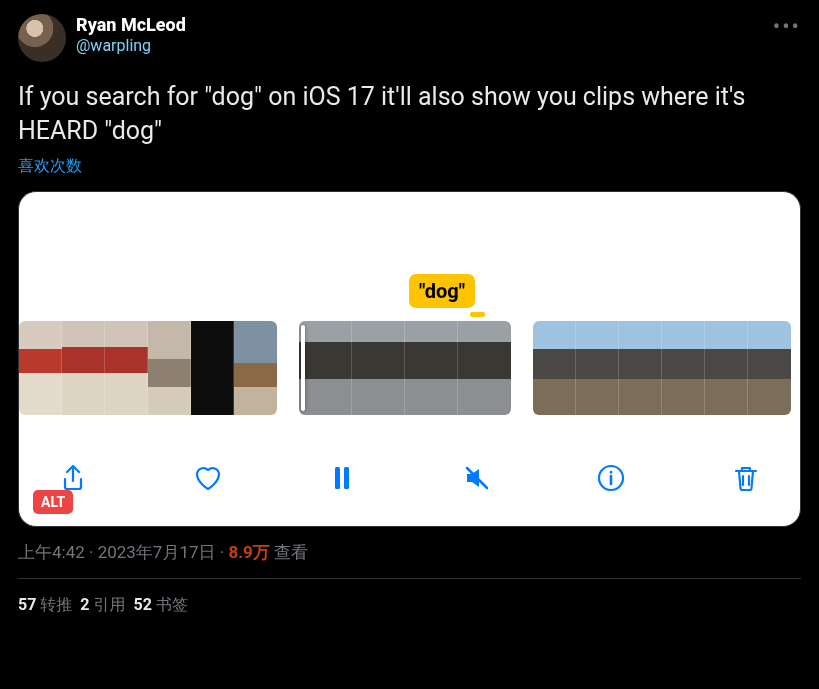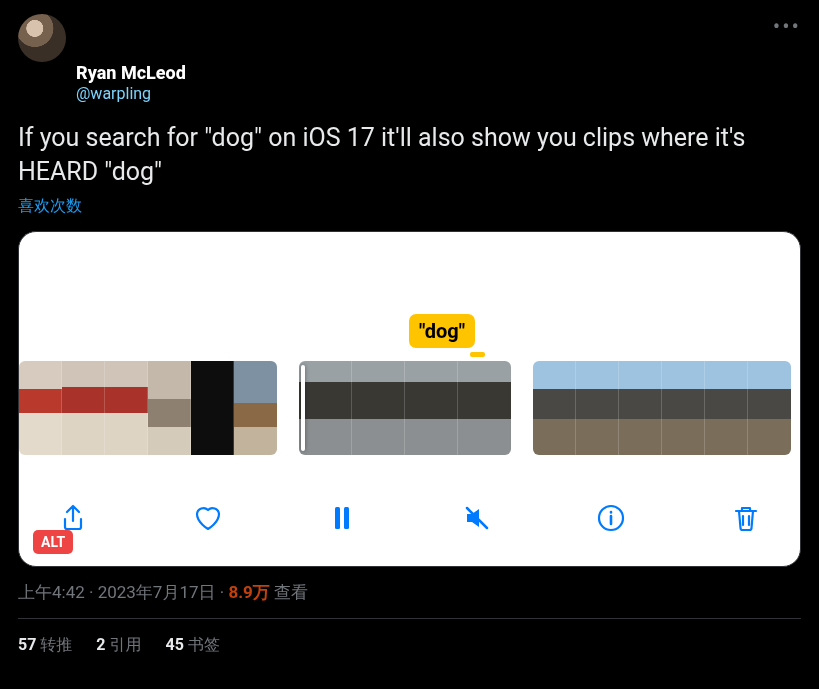--- a/index.html
+++ b/index.html
@@ -21,21 +21,21 @@
     position: relative;
   }
   .avatar {
     width: 48px;
     height: 48px;
     border-radius: 50%;
     background: radial-gradient(circle at 35% 30%, #d9c2ad 0 18%, #76604e 19% 40%, #3a2f27 41% 100%);
     flex-shrink: 0;
   }
   .name-block { line-height: 1.2; }
-  .display-name { font-weight: 800; font-size: 18px; color: #fff; margin-top: 48px; }
+  .display-name { font-weight: 800; font-size: 18px; color: #fff; }
   .handle { font-size: 16px; color: #7dd3fc; }
   .more-icon {
     position: absolute;
     right: 0;
     top: 0;
     color: #71767b;
     font-size: 22px;
     letter-spacing: 2px;
     cursor: pointer;
   }
@@ -156,21 +156,21 @@
     font-size: 17px;
   }
   .meta-line .views-count { color: #c2410c; font-weight: 700; }
   .divider {
     margin-top: 14px;
     height: 1px;
     background: #2f3336;
   }
   .stats-row {
     display: flex;
-    gap: 24px;
+    gap: 8px;
     padding: 16px 0 0 0;
     font-size: 16px;
     color: #71767b;
   }
   .stat { cursor: pointer; }
   .stat .n { color: #e7e9ea; font-weight: 700; margin-right: 4px; }
 </style>
 </head>
 <body>
 
@@ -267,17 +267,17 @@
   <div class="divider"></div>
 
   <div class="stats-row">
     <div class="stat">
       <span class="n">57</span><span>转推</span>
     </div>
     <div class="stat">
       <span class="n">2</span><span>引用</span>
     </div>
     <div class="stat">
-      <span class="n">45</span><span>书签</span>
+      <span class="n">52</span><span>书签</span>
     </div>
   </div>
 
 </div>
 
 </body></html>

